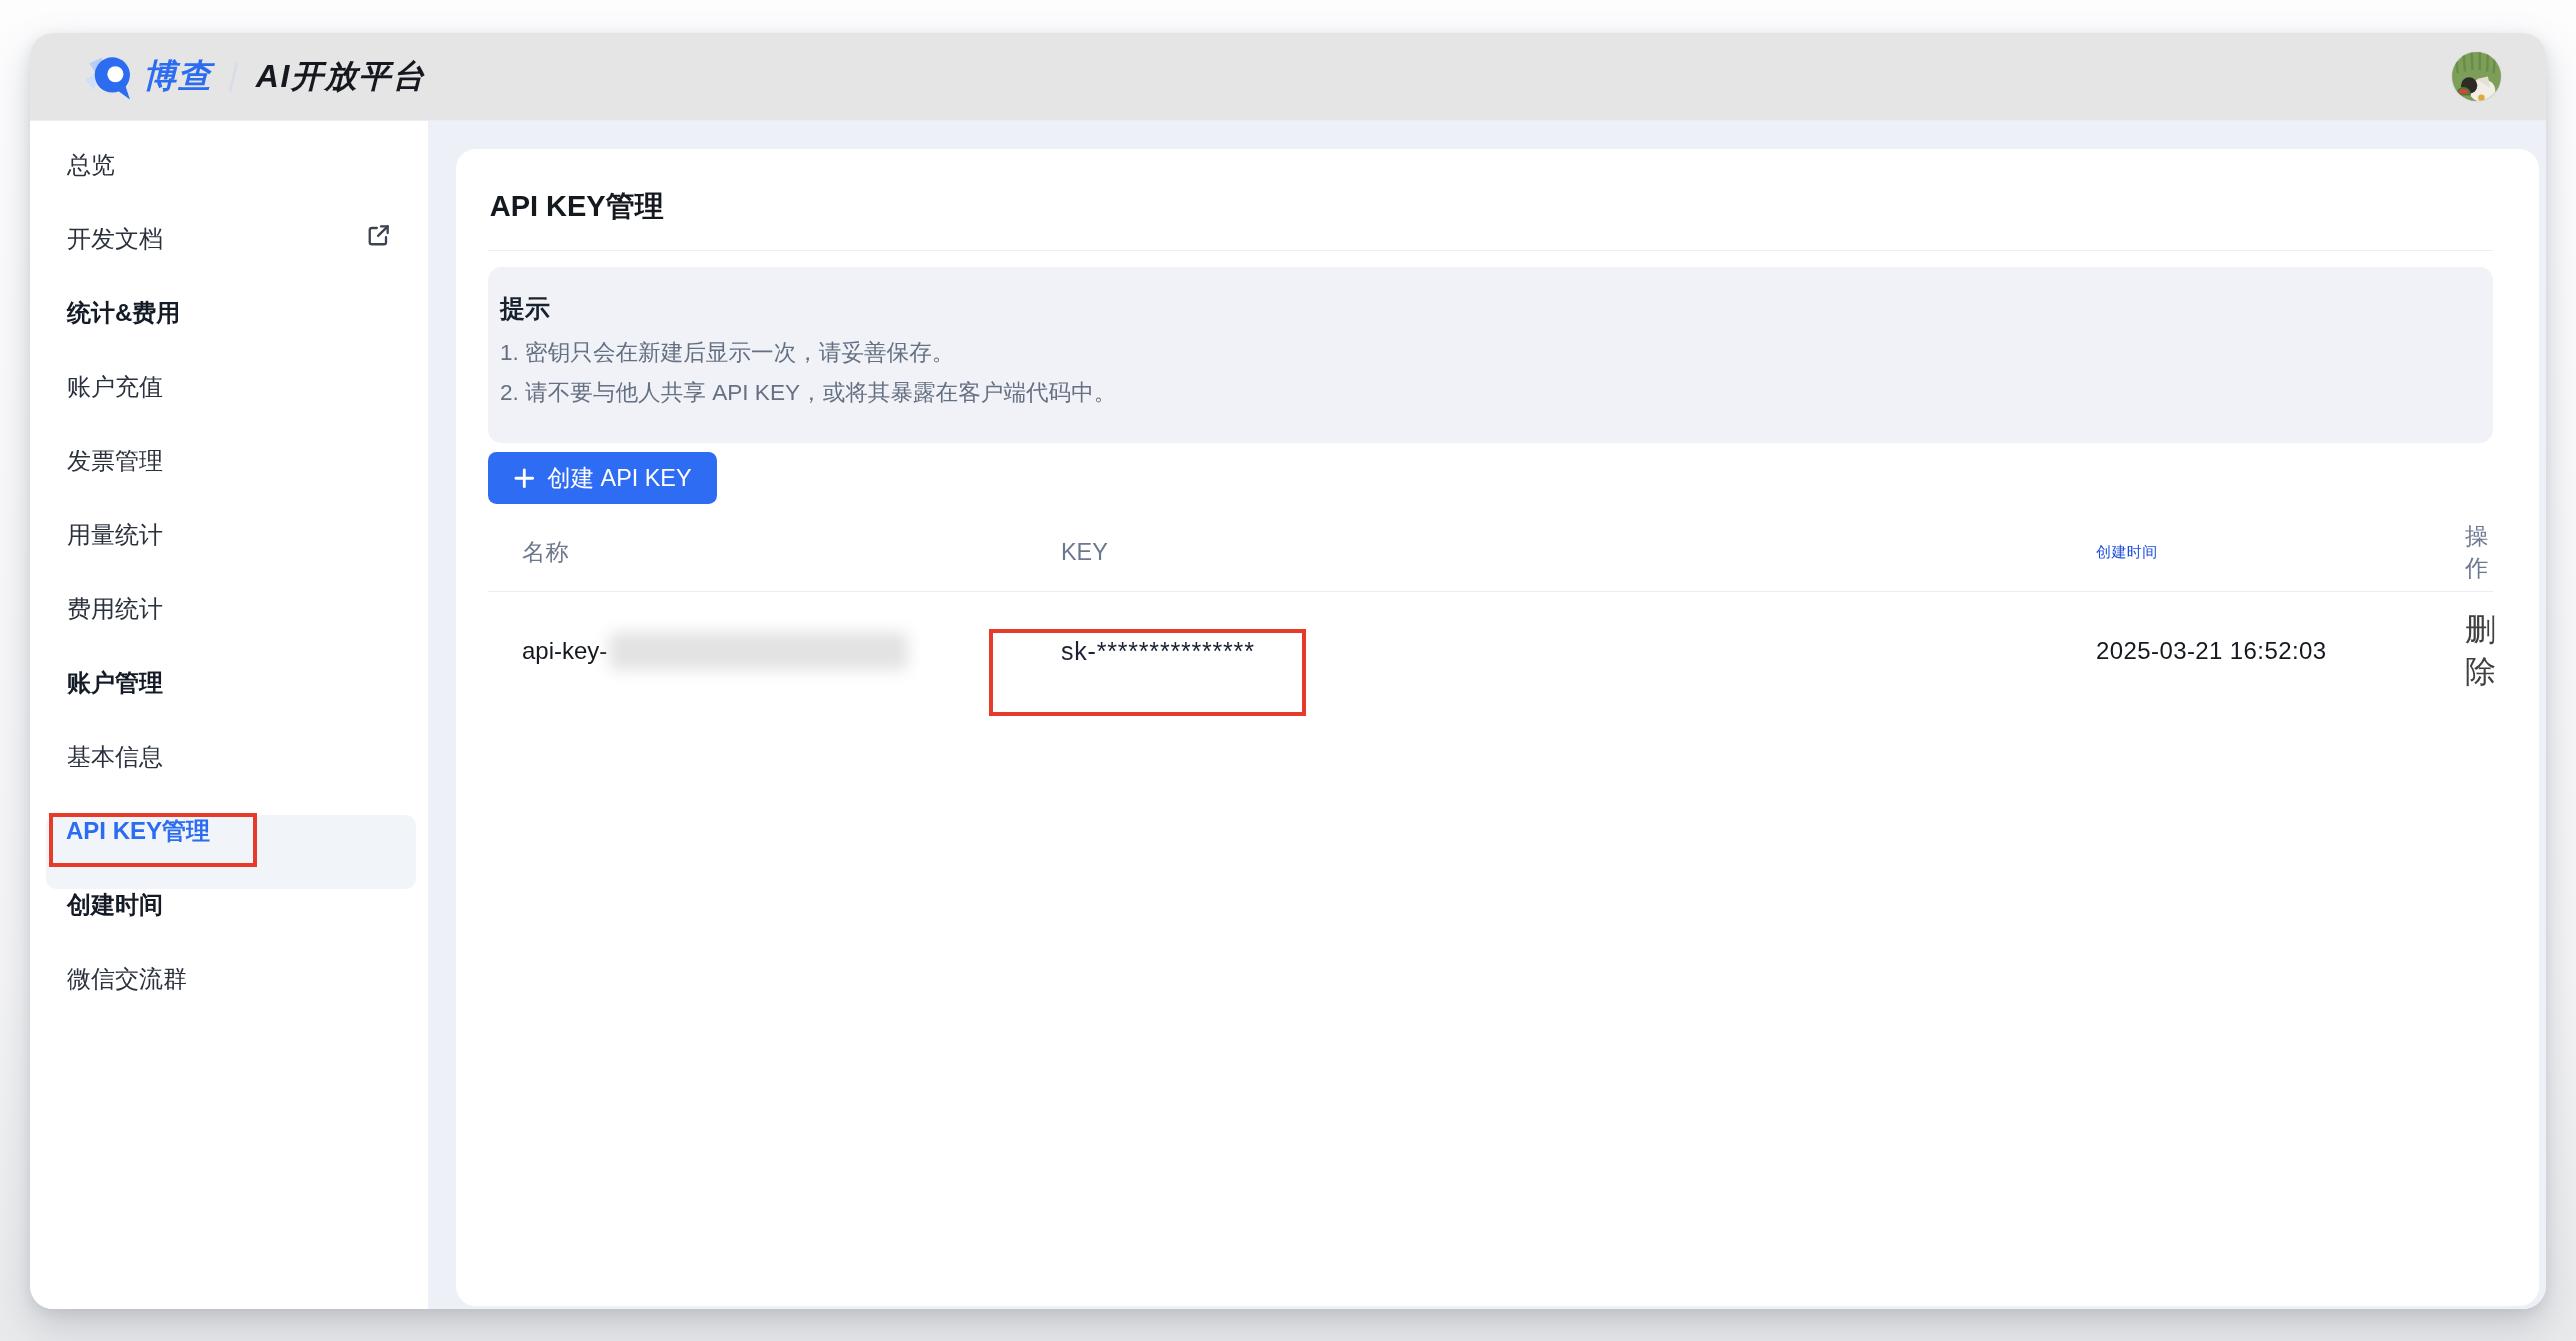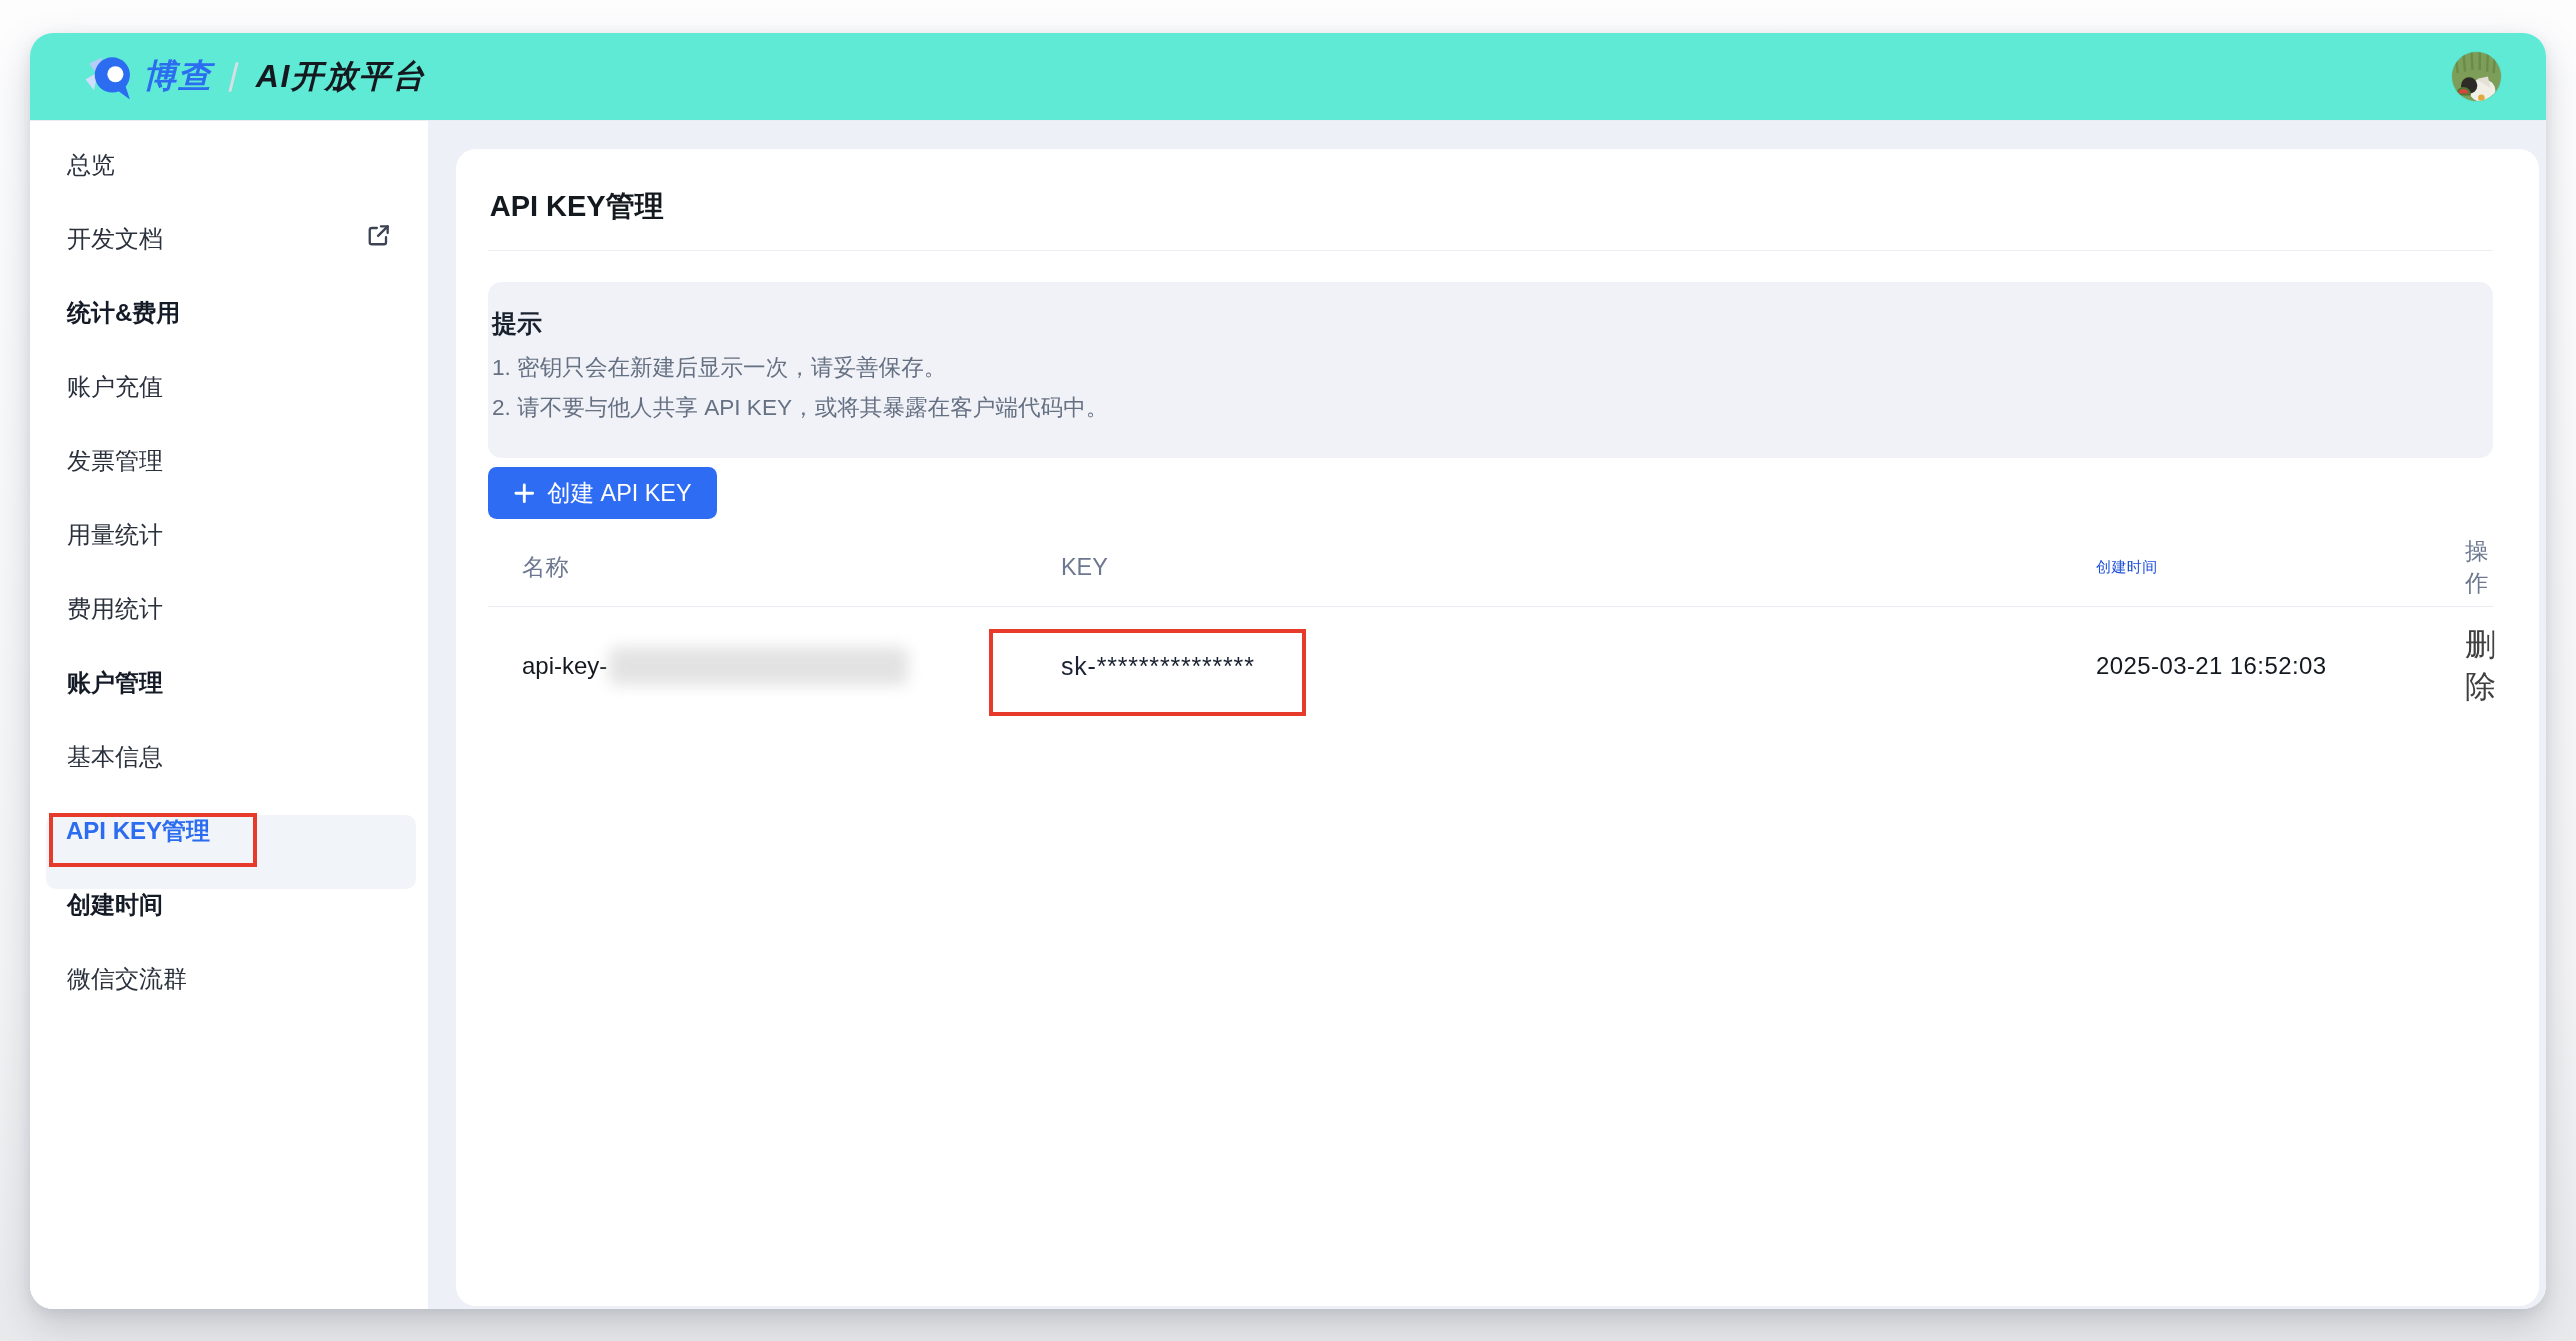--- a/index.html
+++ b/index.html
@@ -19,21 +19,21 @@
     box-shadow: 0 16.7px 37px rgba(110,118,132,.30), 0 3.3px 11.7px rgba(110,118,132,.14);
     display: flex; flex-direction: column; overflow: hidden;
   }
 
   
   .topbar {
     height: 88px; flex: none;
     display: flex; align-items: center;
     padding: 0 45px 0 54px;
     border-bottom: 1.7px solid #eaedf2;
-    background: #5eead4;
+    background: #e5e5e5;
   }
   .logo-group { display: flex; align-items: center; }
   .logo-mark { width: 49px; height: 49px; margin-right: 10px; }
   .logo-cn {
     font-size: 33px; font-weight: 800; font-style: italic;
     color: #2b6cf0; letter-spacing: 1.7px;
   }
   .logo-sep {
     width: 3.3px; height: 30px; background: #d9dee6;
     transform: skewX(-14deg); margin: 0 20px; border-radius: 1.7px;
@@ -76,22 +76,22 @@
   .main-card {
     flex: 1; margin: 28px 6.7px 3.3px 28px;
     background: #ffffff; border-radius: 20px;
     padding: 38px 46px 0 32px;
     min-width: 0;
   }
   .page-title { font-size: 29px; font-weight: 700; color: #14181f; padding-left: 1.7px; }
   .title-rule { border: none; border-top: 1.7px solid #eceef3; margin-top: 22.6px; }
 
   .tips-box {
-    margin-top: 31px; background: #f0f2f7; border-radius: 13.4px;
-    padding: 25px 33px 30px 4px;
+    margin-top: 16px; background: #f0f2f7; border-radius: 13.4px;
+    padding: 25px 33px 30px 12px;
   }
   .tips-title { font-size: 25px; font-weight: 700; color: #1a212e; }
   .tips-list { list-style: none; margin-top: 8.4px; }
   .tips-list li { font-size: 22.6px; line-height: 40px; color: #657083; }
 
   .create-btn {
     margin-top: 9px; height: 52px;
     display: inline-flex; align-items: center; gap: 11.7px;
     background: #2e6cf3; color: #ffffff;
     border: none; border-radius: 8.4px;

